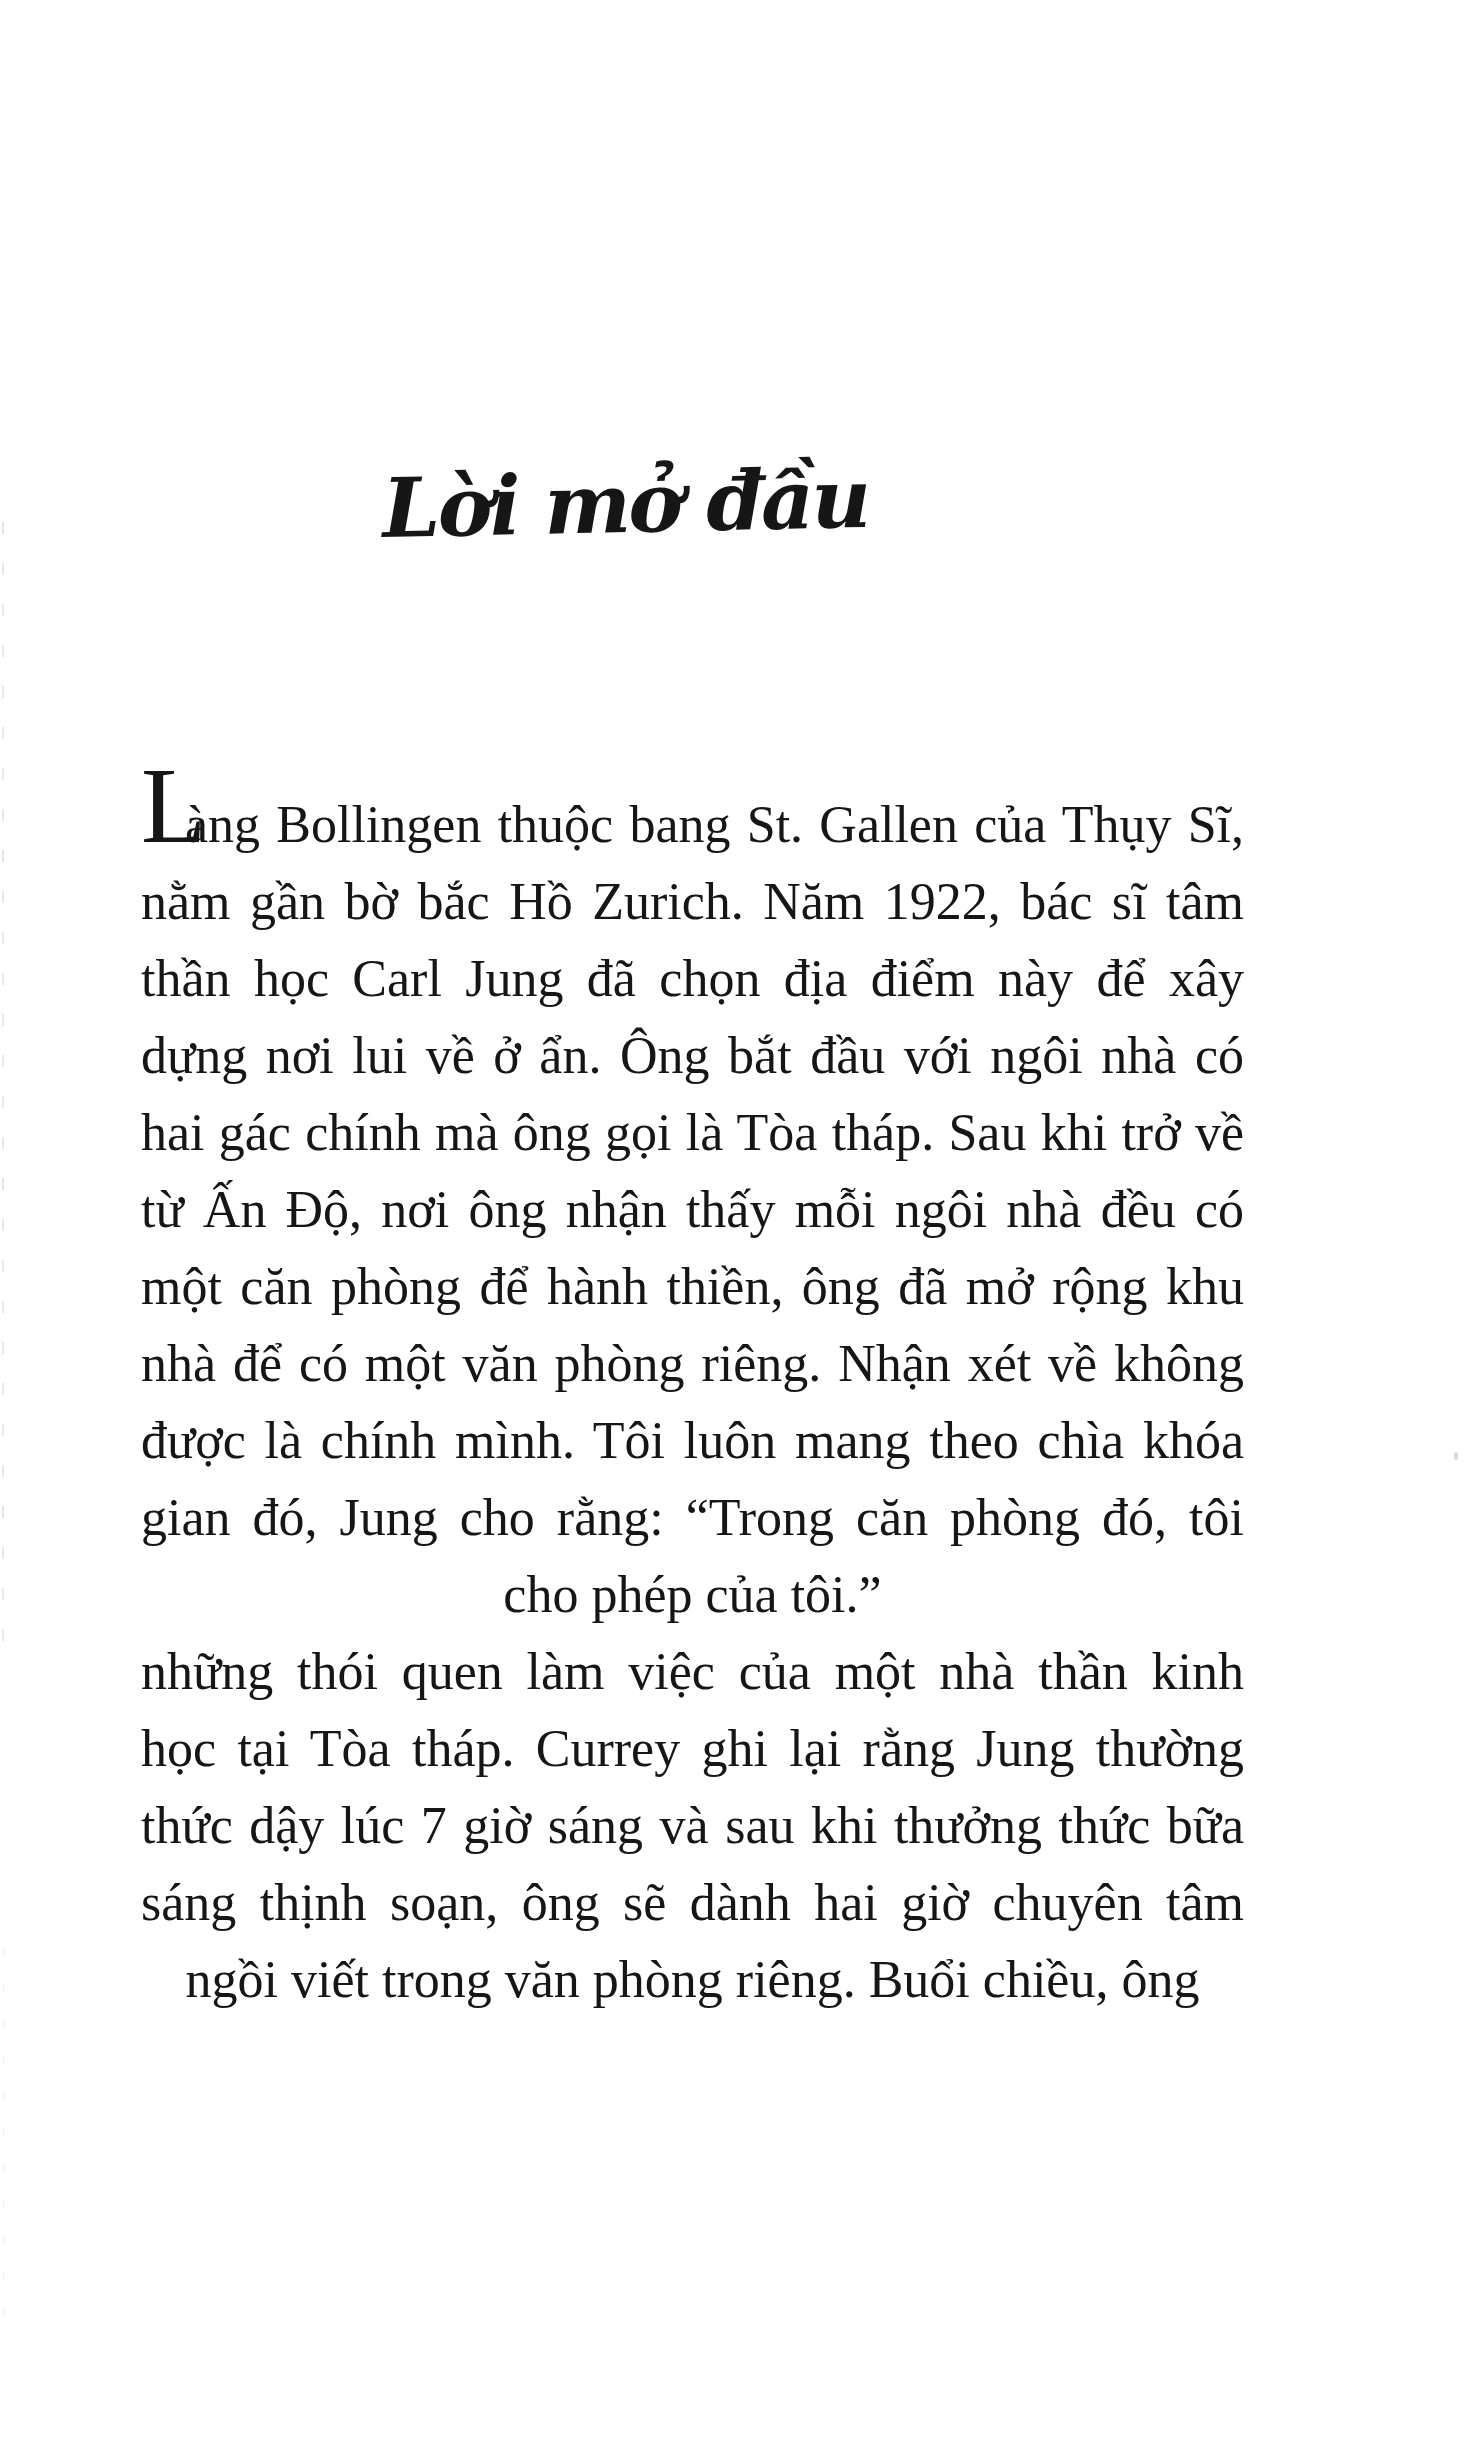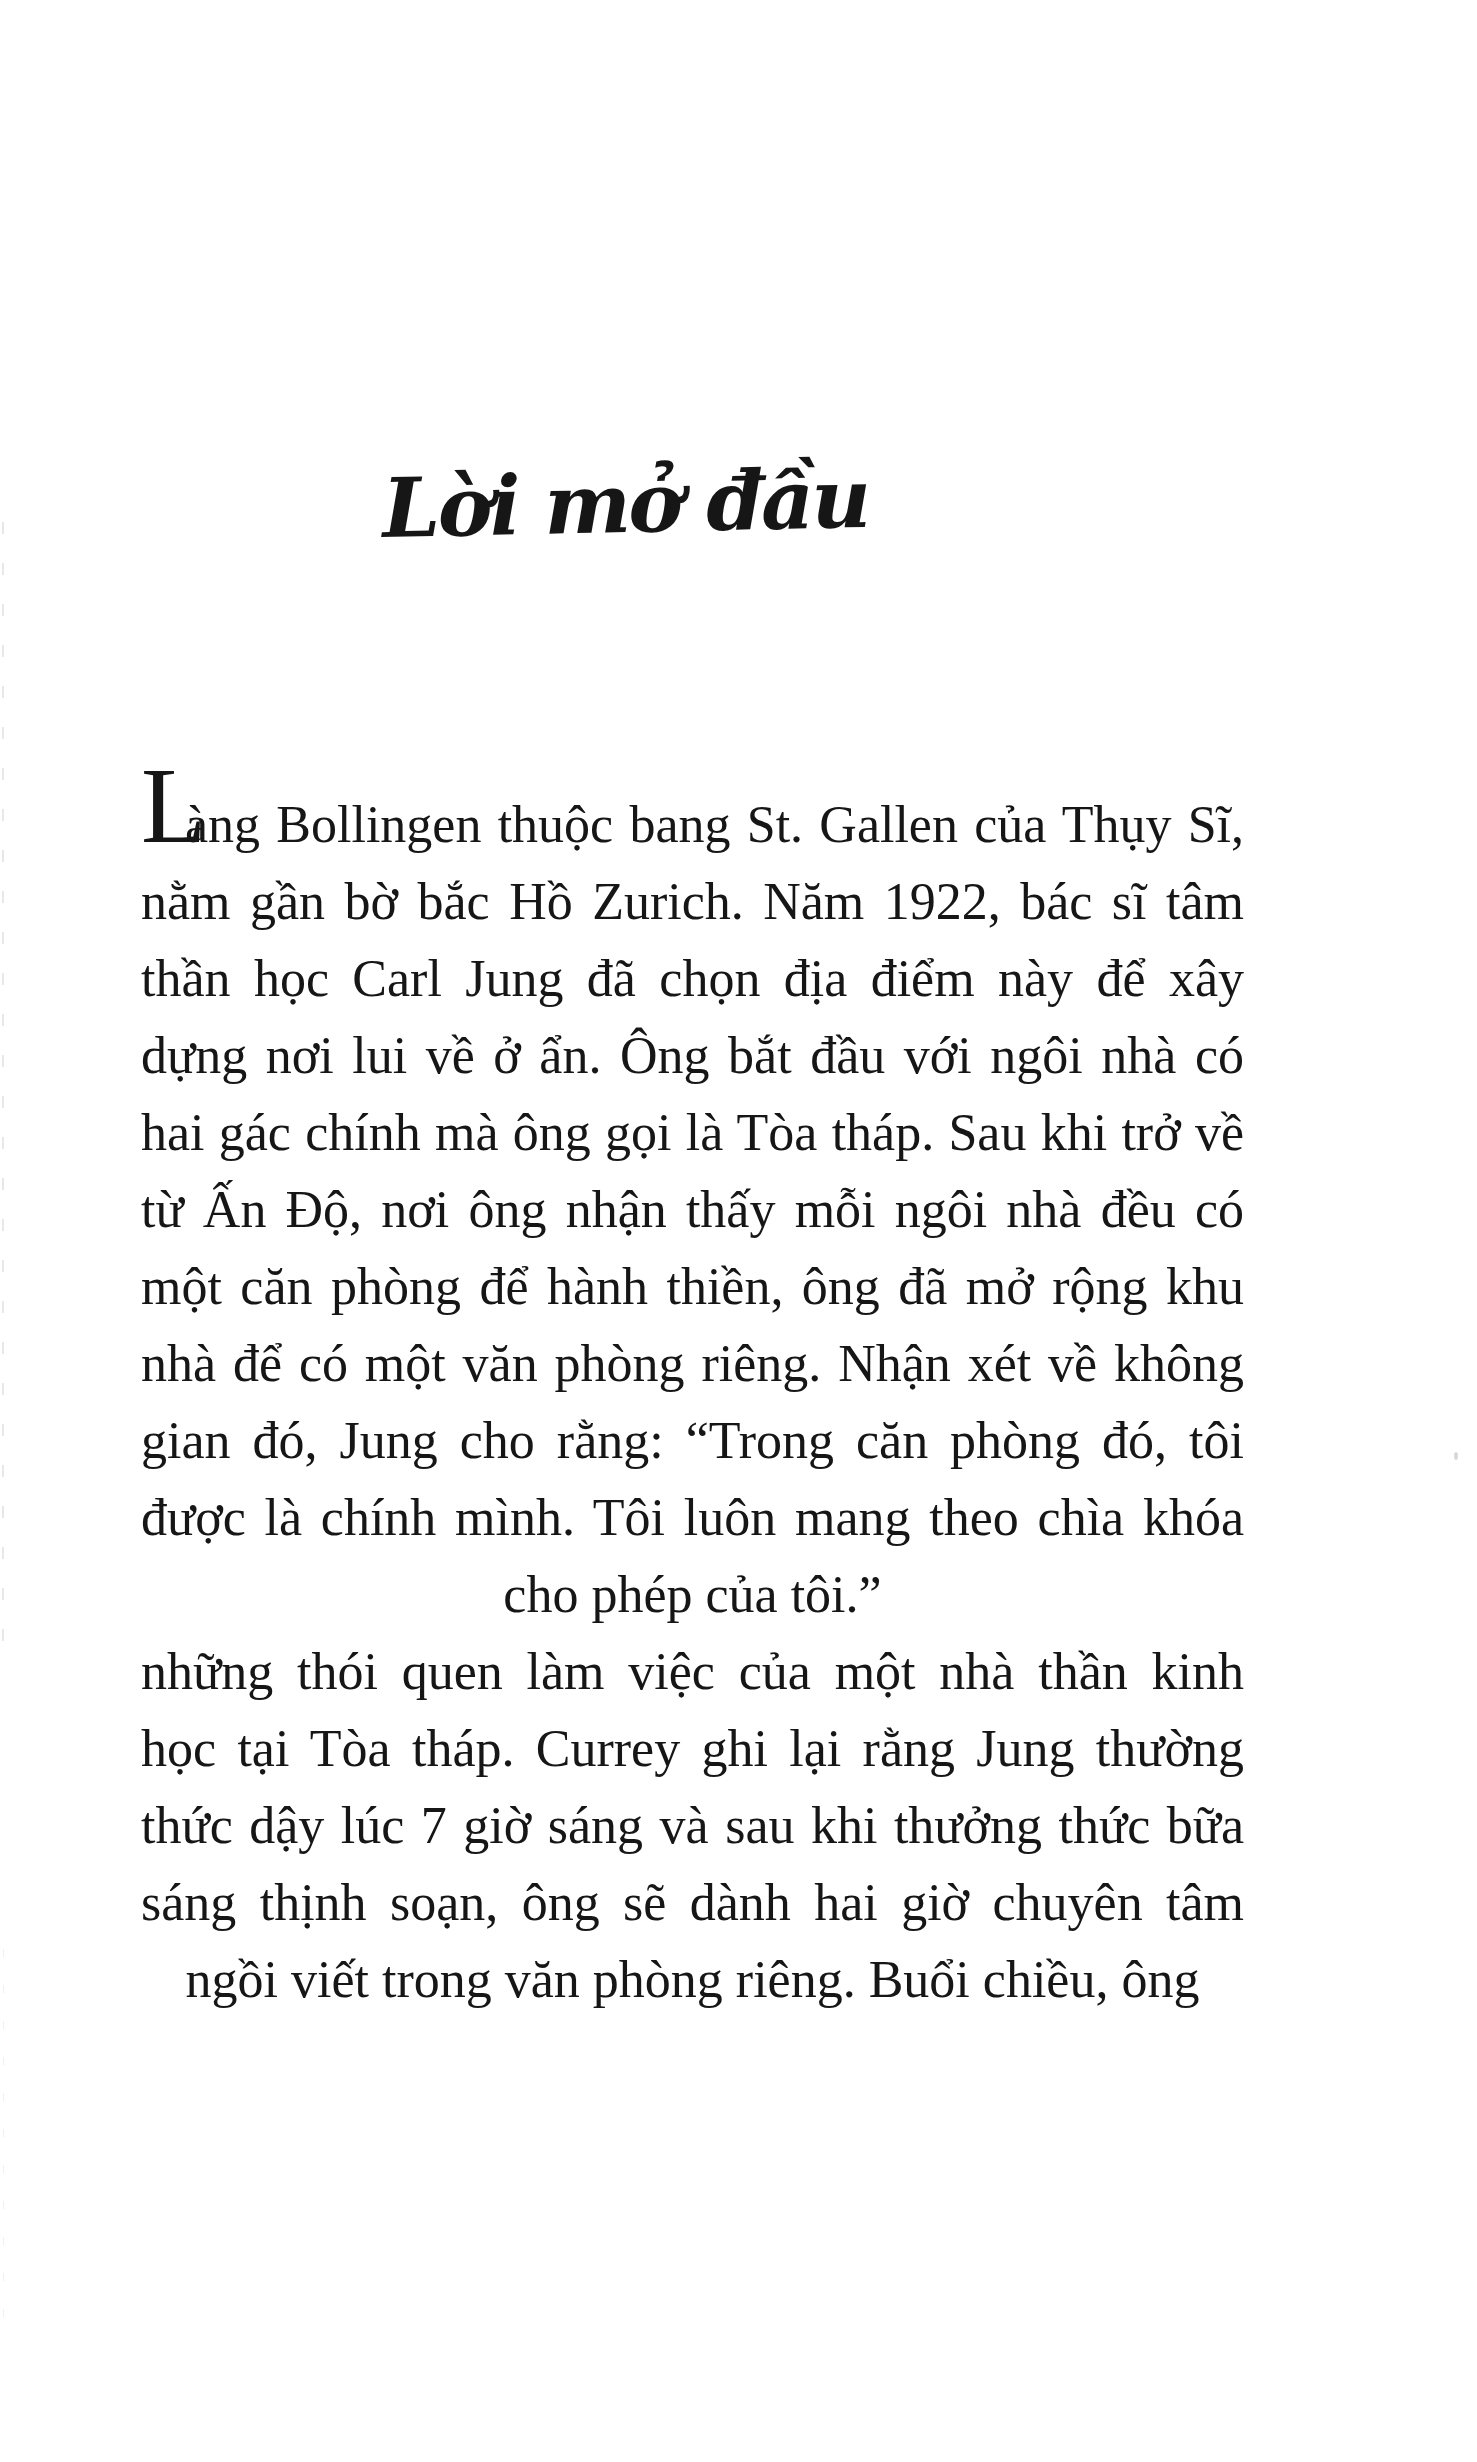--- a/index.html
+++ b/index.html
@@ -88,22 +88,22 @@
     <div>
       <span class="dropcap">L</span>
       <div class="line cap-line">àng Bollingen thuộc bang St. Gallen của Thụy Sĩ,</div>
       <div class="line">nằm gần bờ bắc Hồ Zurich. Năm 1922, bác sĩ tâm</div>
       <div class="line">thần học Carl Jung đã chọn địa điểm này để xây</div>
       <div class="line">dựng nơi lui về ở ẩn. Ông bắt đầu với ngôi nhà có</div>
       <div class="line">hai gác chính mà ông gọi là Tòa tháp. Sau khi trở về</div>
       <div class="line">từ Ấn Độ, nơi ông nhận thấy mỗi ngôi nhà đều có</div>
       <div class="line">một căn phòng để hành thiền, ông đã mở rộng khu</div>
       <div class="line">nhà để có một văn phòng riêng. Nhận xét về không</div>
+      <div class="line">được là chính mình. Tôi luôn mang theo chìa khóa</div>
       <div class="line">gian đó, Jung cho rằng: “Trong căn phòng đó, tôi</div>
-      <div class="line">được là chính mình. Tôi luôn mang theo chìa khóa</div>
       <div class="line lastline">cho phép của tôi.”</div>
     </div>
 
     <div>
       <div class="line">những thói quen làm việc của một nhà thần kinh</div>
       <div class="line">học tại Tòa tháp. Currey ghi lại rằng Jung thường</div>
       <div class="line">thức dậy lúc 7 giờ sáng và sau khi thưởng thức bữa</div>
       <div class="line">sáng thịnh soạn, ông sẽ dành hai giờ chuyên tâm</div>
       <div class="line lastline">ngồi viết trong văn phòng riêng. Buổi chiều, ông</div>
     </div>

